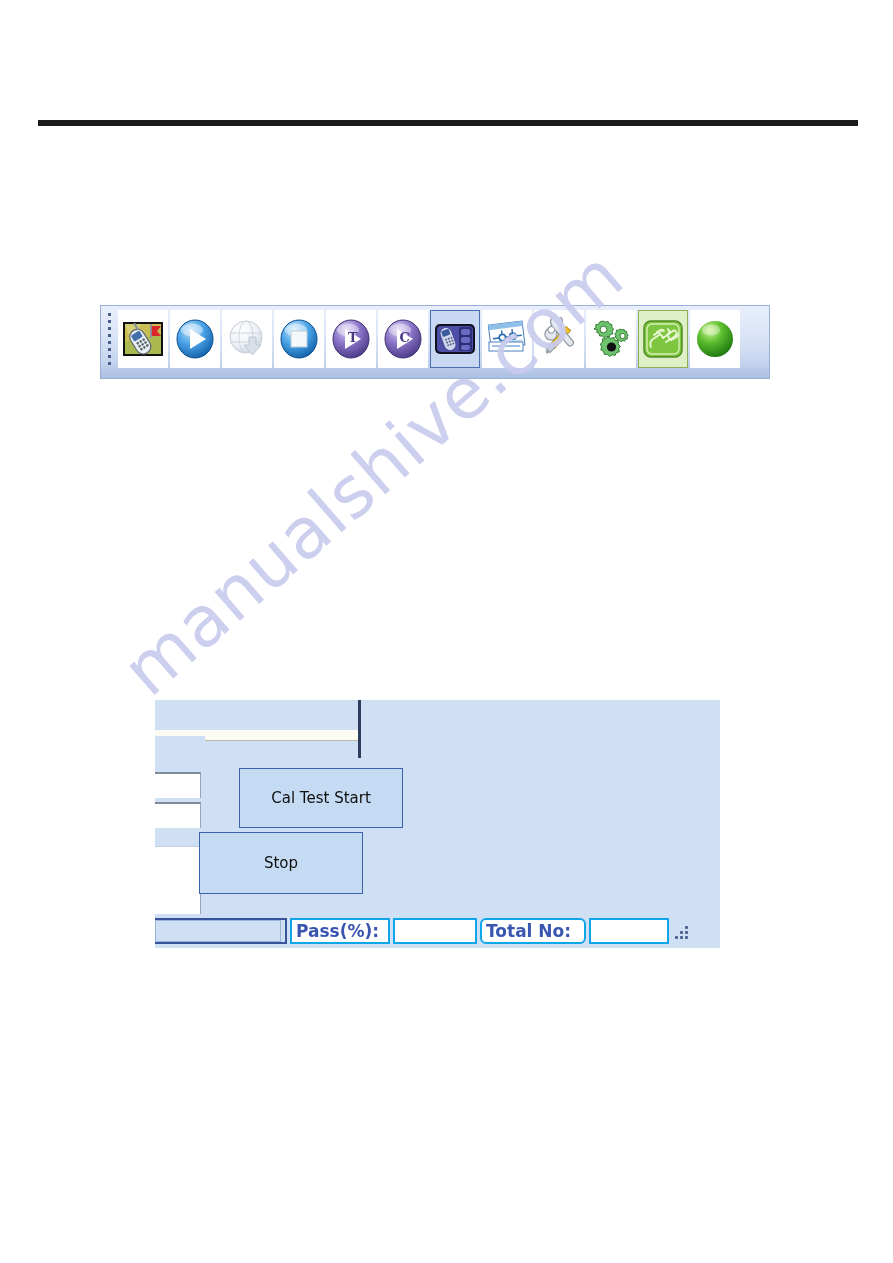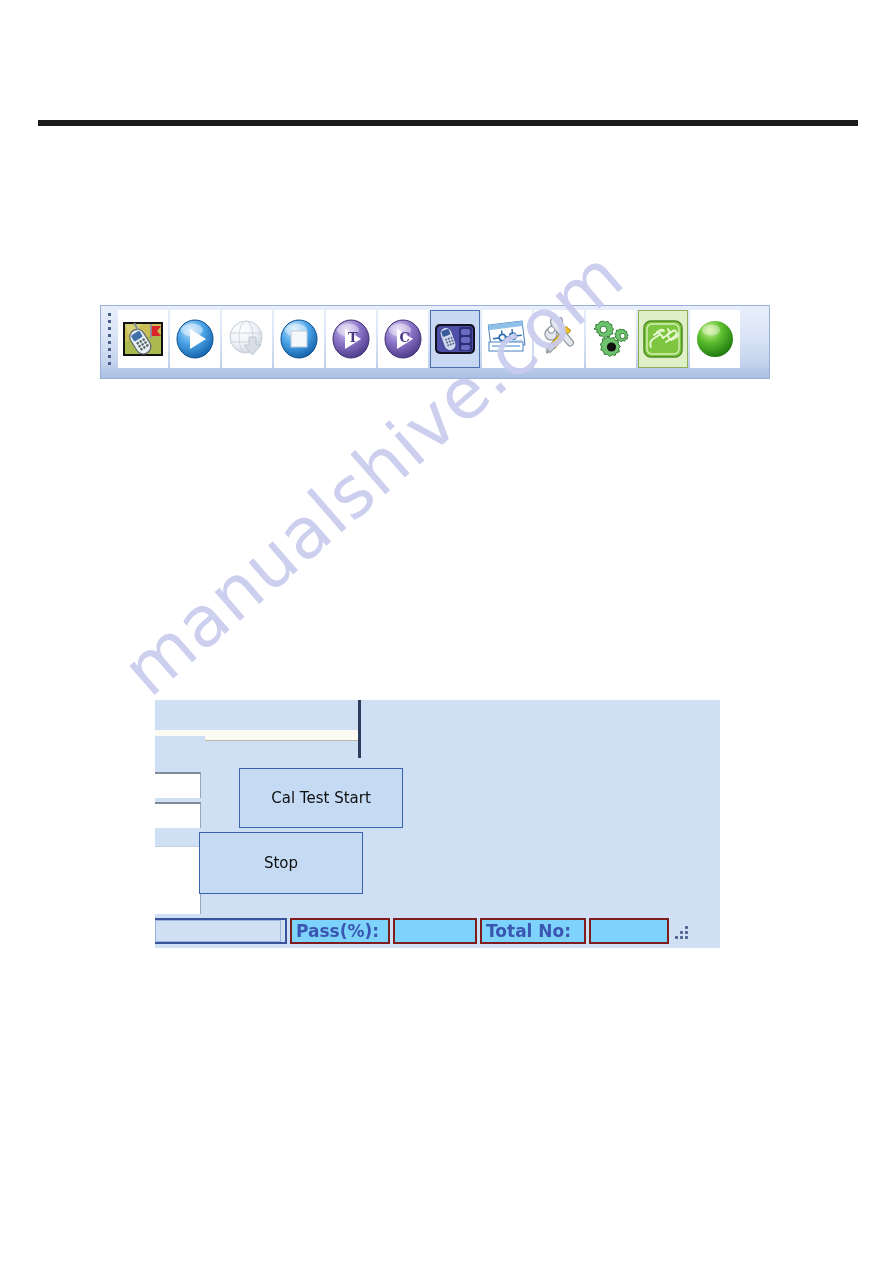--- a/index.html
+++ b/index.html
@@ -176,36 +176,36 @@
   .btn-stop{left:44px;top:132px;width:164px;height:62px;}
 
   
   .statusbar{
     position:absolute;left:0;top:214px;width:565px;height:34px;
     background:#cfe0f4;
     display:flex;align-items:center;
   }
   .sb-cell{
     height:26px;
-    border:2px solid #7f1d1d;
-    box-sizing:border-box;
-    background:#7dd3fc;
+    border:2px solid #0ea5e9;
+    box-sizing:border-box;
+    background:#ffffff;
     display:flex;align-items:center;
     font-family:"DejaVu Sans", sans-serif;
     font-weight:bold;font-size:17px;color:#3a56b0;
     padding:0 4px;
     margin-right:3px;
     white-space:nowrap;
     overflow:hidden;
   }
   .sb-prog{width:138px;margin-left:-6px;background:#cfe0f4;border:2px solid #38539c;}
   .sb-prog-in{width:100%;height:100%;border:1px solid #9bb4dc;box-sizing:border-box;}
   .sb-lab1{width:100px;justify-content:flex-start;}
   .sb-val1{width:84px;}
-  .sb-lab2{width:106px;justify-content:flex-start;}
+  .sb-lab2{width:106px;justify-content:flex-start;border-radius:6px;}
   .sb-val2{width:80px;}
   .sb-grip{
     width:18px;height:26px;margin-left:1px;position:relative;
   }
   .sb-grip i{
     position:absolute;width:3px;height:3px;background:#4b5f8c;border-radius:1px;
   }
 </style>
 </head>
 <body>

